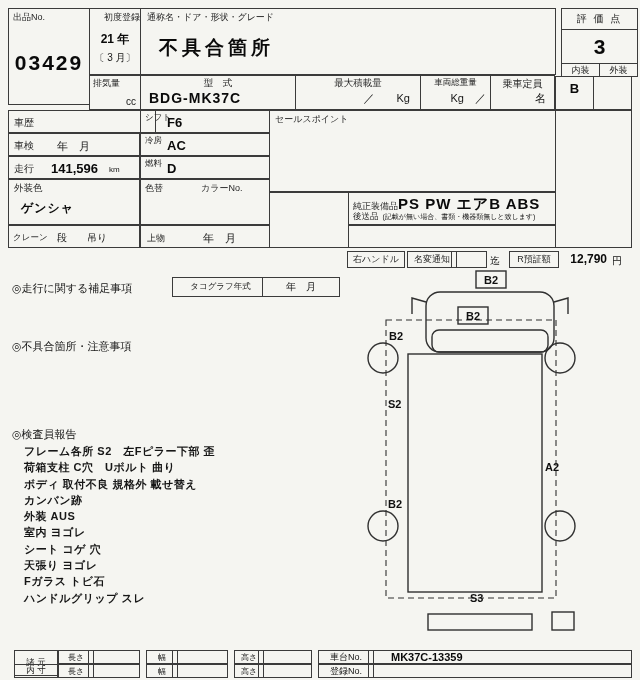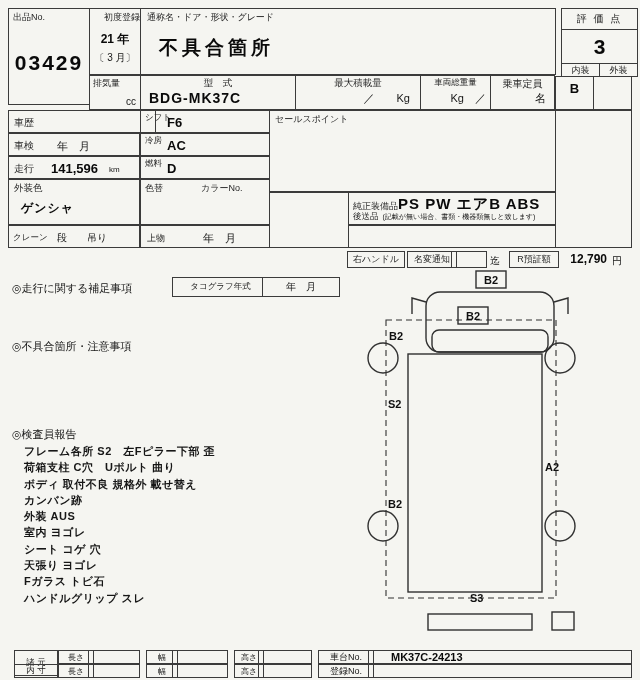--- a/index.html
+++ b/index.html
@@ -216,21 +216,21 @@
 </div>
 <div class="cell" style="left:172px;top:650px;width:56px;height:14px"></div>
 <div class="cell ctr" style="left:228px;top:650px;width:30px;height:14px">
   <span style="font-size:8px">高さ</span>
 </div>
 <div class="cell" style="left:258px;top:650px;width:54px;height:14px"></div>
 <div class="cell ctr" style="left:312px;top:650px;width:56px;height:14px">
   <span style="font-size:9px">車台No.</span>
 </div>
 <div class="cell" style="left:368px;top:650px;width:264px;height:14px">
-  <span class="val nb" style="left:22px;top:0;font-size:11px;line-height:12px">MK37C-24213</span>
+  <span class="val nb" style="left:22px;top:0;font-size:11px;line-height:12px">MK37C-13359</span>
 </div>
 
 <div class="cell ctr" style="left:8px;top:664px;width:44px;height:14px">
   <span style="font-size:8.5px">内 寸</span>
 </div>
 <div class="cell ctr" style="left:52px;top:664px;width:36px;height:14px">
   <span style="font-size:8px">長さ</span>
 </div>
 <div class="cell" style="left:88px;top:664px;width:52px;height:14px"></div>
 <div class="cell ctr" style="left:140px;top:664px;width:32px;height:14px">

